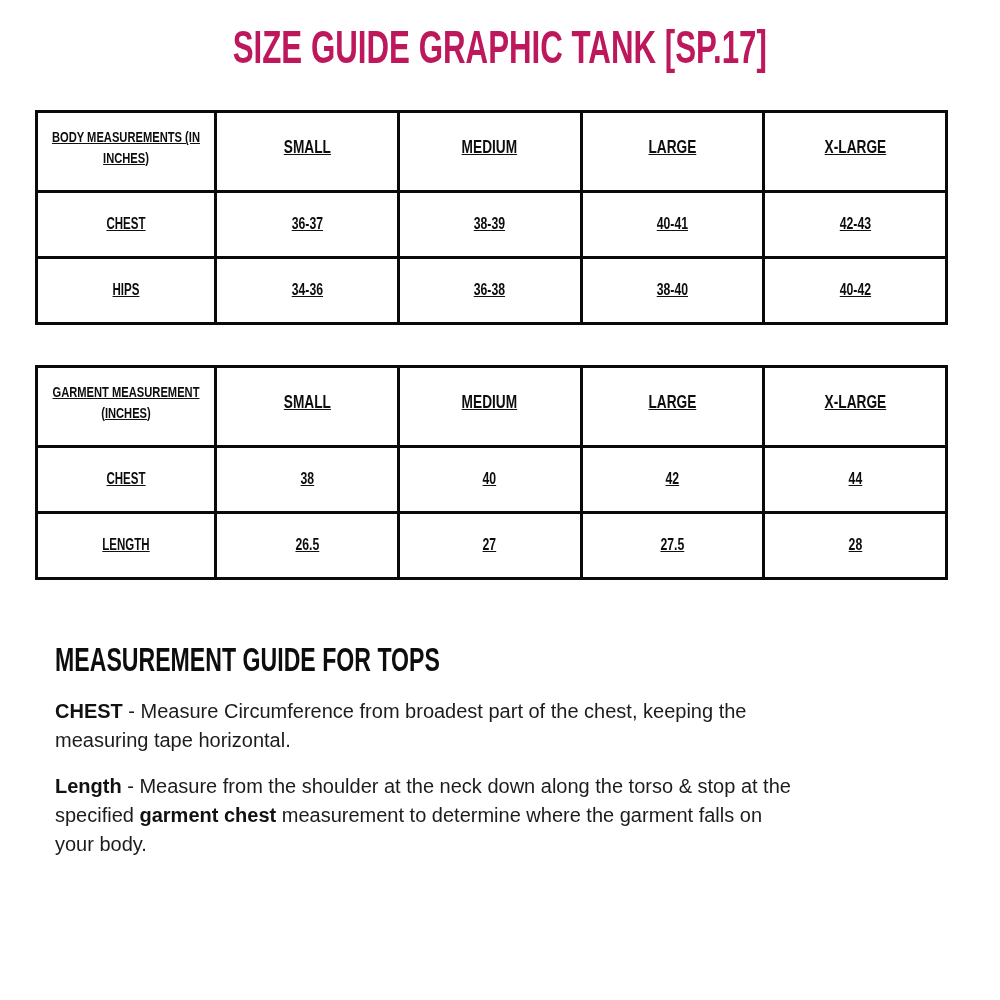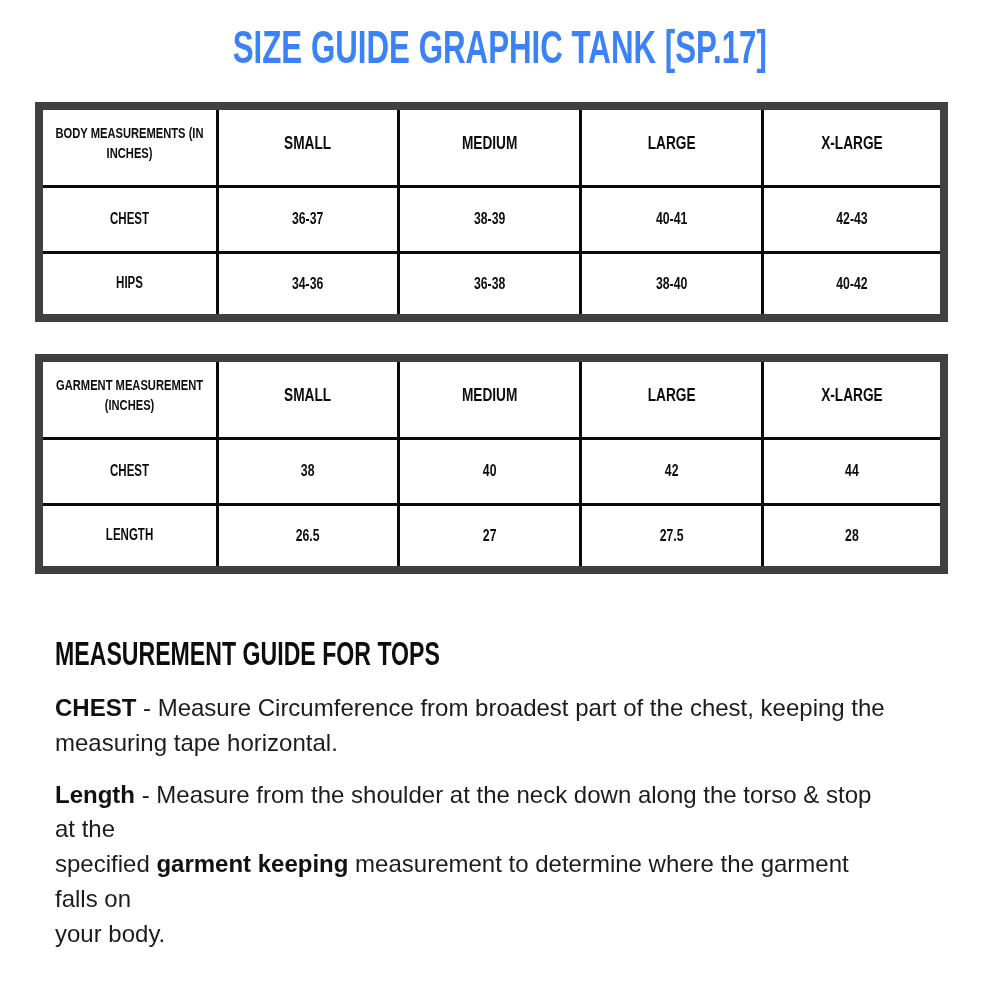--- a/index.html
+++ b/index.html
@@ -21,29 +21,30 @@
   }
   .cond-left { transform-origin: 0 50%; }
 
   h1.title {
     margin: 24px 0 0 0;
     text-align: center;
     font-size: 46px;
     line-height: 1;
     font-weight: 700;
     letter-spacing: 0;
-    color: #3b82f6;
+    color: #be185d;
   }
 
   table.size-table {
     width: 913px;
-    margin: 32px 0 0 35px;
+    margin: 40px 0 0 35px;
     border-collapse: collapse;
     table-layout: fixed;
-    border: 8px solid #404040;
+    border: 1px solid #404040;
+    text-decoration: underline;
   }
   table.size-table th, table.size-table td {
     border: 3px solid #0a0a0a;
     text-align: center;
     vertical-align: middle;
     padding: 0 6px;
     background: #ffffff;
   }
   table.size-table col.label-col { width: 19.7%; }
   table.size-table tr.header-row { height: 80px; }
@@ -69,21 +70,21 @@
     margin: 62px 0 9px 55px;
     font-size: 34px;
     line-height: 1;
     font-weight: 700;
     color: #0d0d0d;
   }
 
   .guide-paragraphs { margin: 0 0 0 55px; width: 830px; }
   .guide-paragraphs p {
     margin: 17px 0 0 0;
-    font-size: 24px;
+    font-size: 20px;
     line-height: 1.45;
     color: #1c1c1c;
     white-space: pre-wrap;
   }
   .guide-paragraphs p:first-child { margin-top: 21px; }
   .guide-paragraphs strong { font-weight: 700; color: #111111; }
 </style>
 </head>
 <body>
 
@@ -220,17 +221,17 @@
         </tr>
       </tbody>
   </table>
 
   <h2 class="guide-heading"><span class="cond cond-left">MEASUREMENT GUIDE FOR TOPS</span></h2>
 
   <div class="guide-paragraphs">
       <p><strong>CHEST</strong><span> - Measure Circumference from broadest part of the chest, keeping the
 measuring tape horizontal.</span></p>
       <p><strong>Length</strong><span> - Measure from the shoulder at the neck down along the torso &amp; stop at the
-specified </span><strong>garment keeping</strong><span> measurement to determine where the garment falls on
+specified </span><strong>garment chest</strong><span> measurement to determine where the garment falls on
 your body.</span></p>
     </div>
 
 </div>
 
 </body></html>

